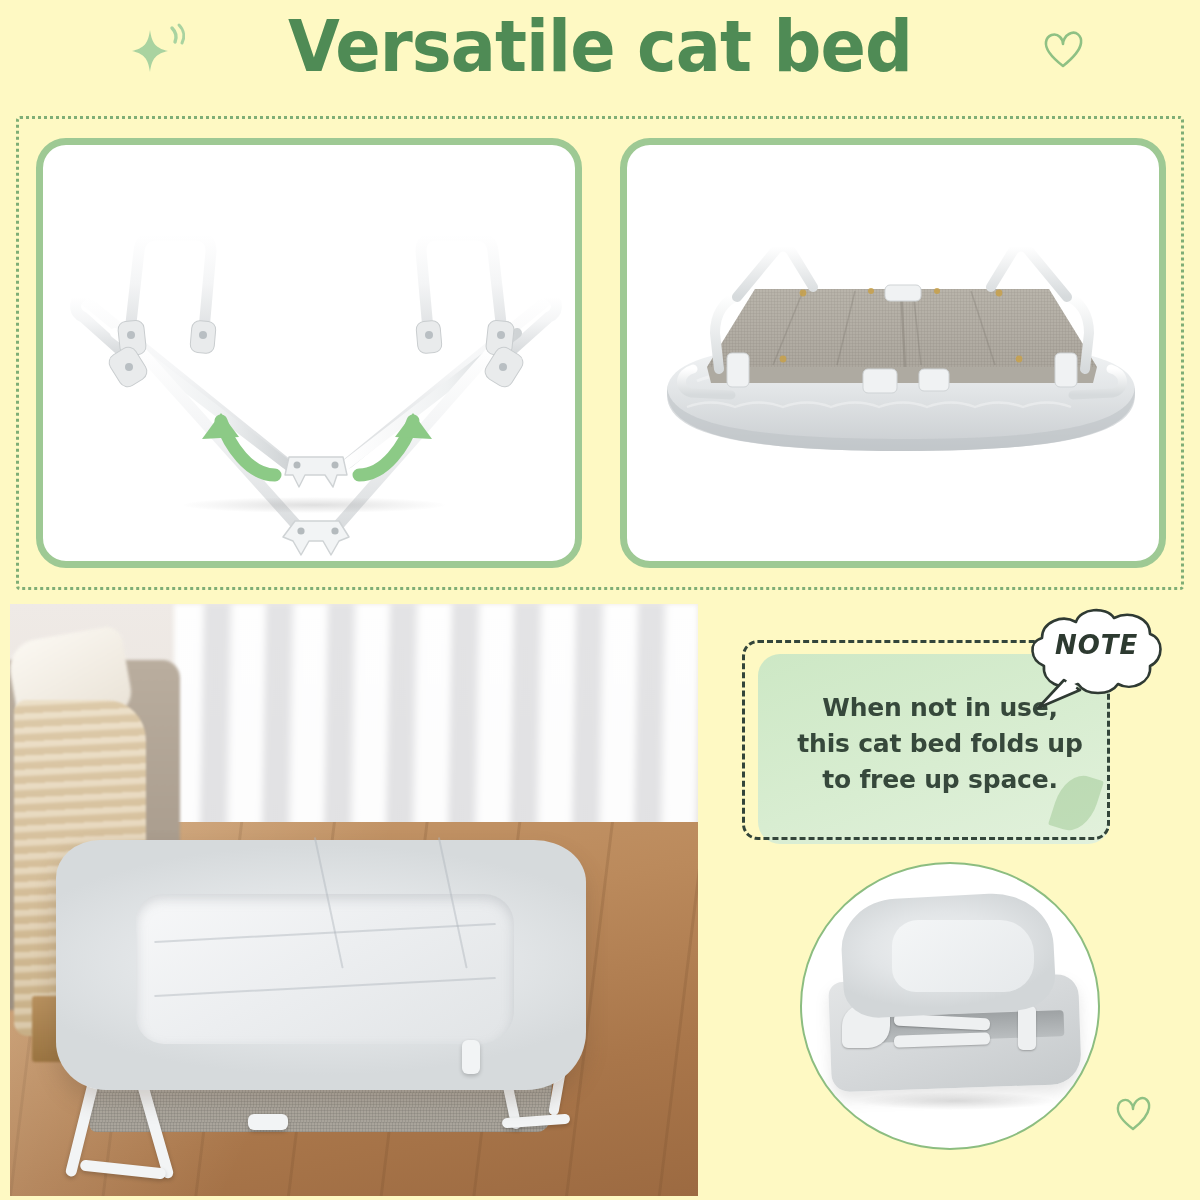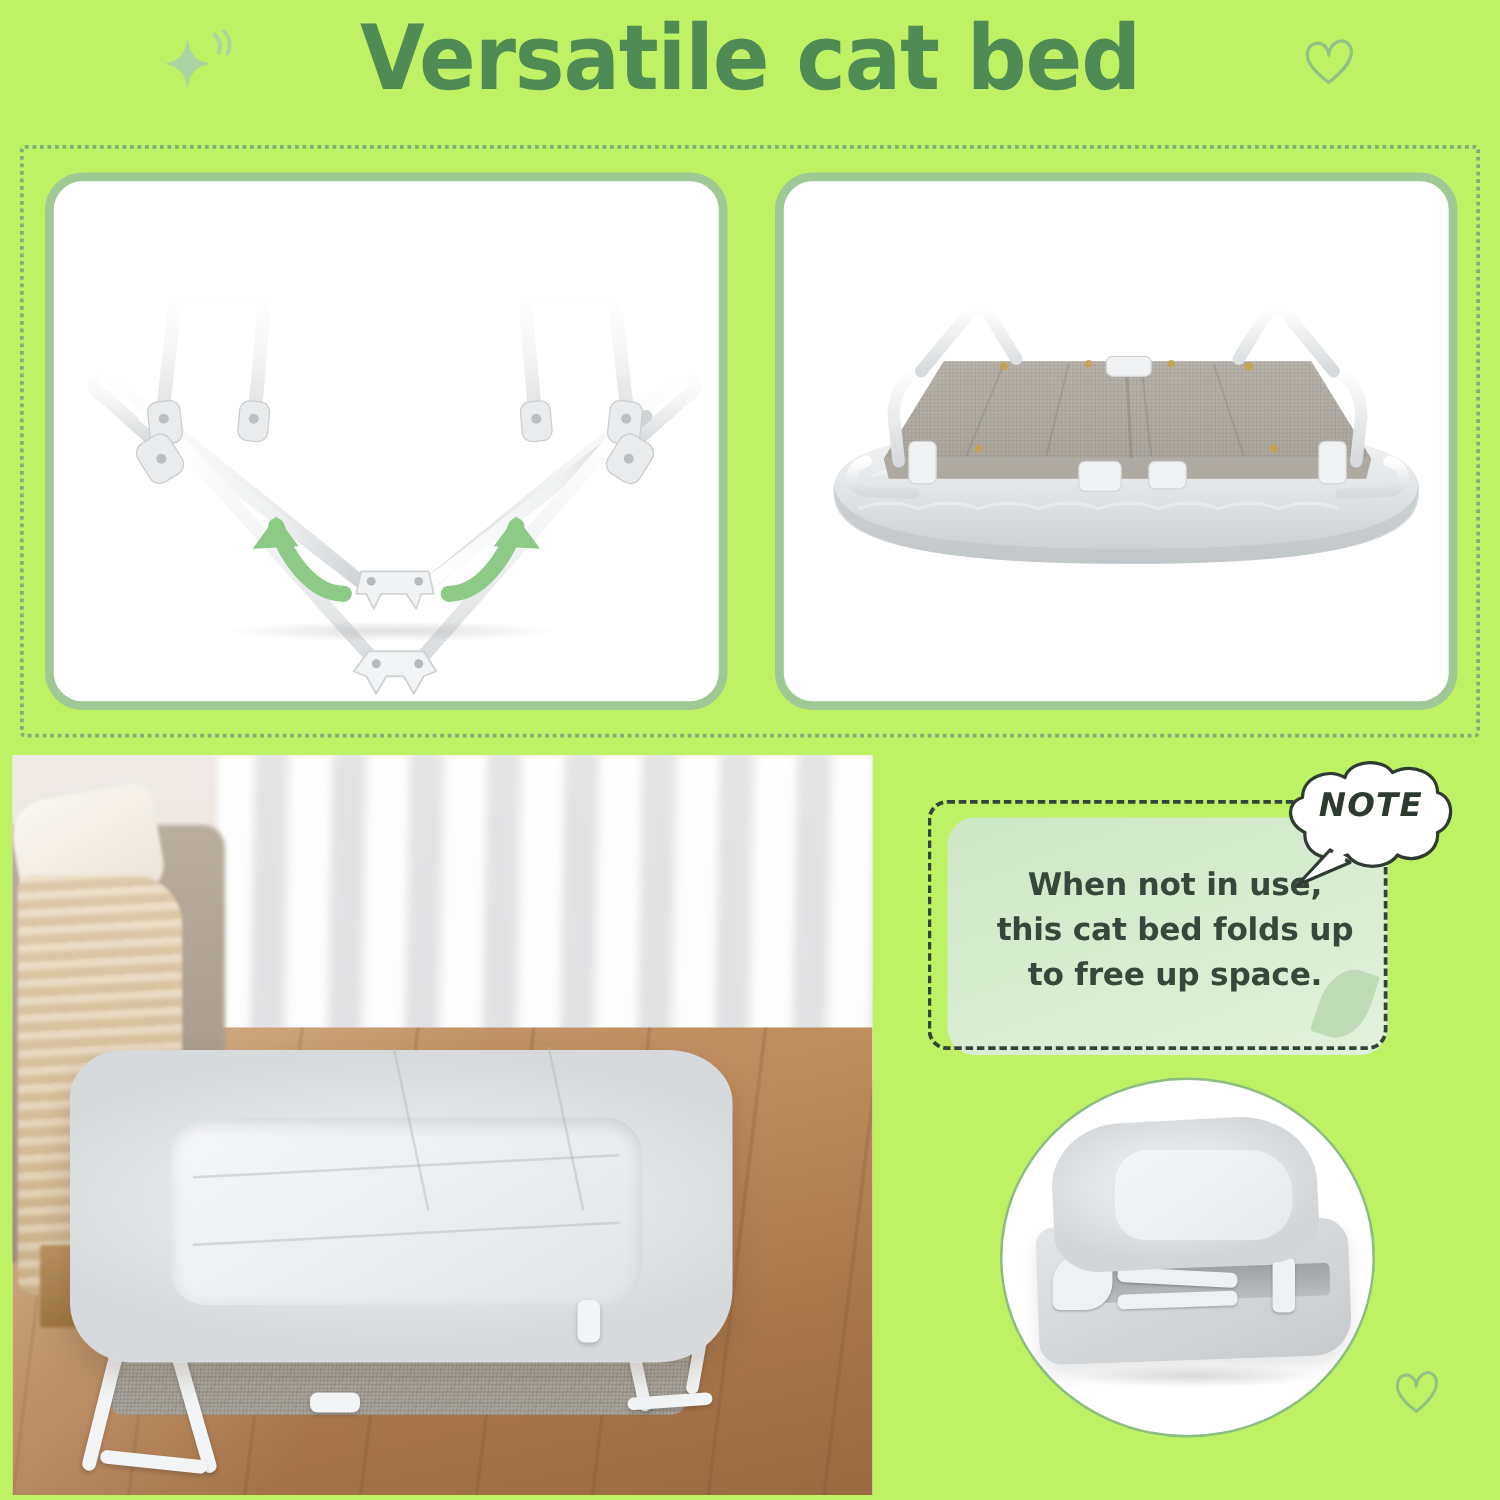--- a/index.html
+++ b/index.html
@@ -4,21 +4,21 @@
 <style>
   * { margin:0; padding:0; box-sizing:border-box; }
   html,body { width:1200px; height:1200px; }
   body {
     font-family:"DejaVu Sans", sans-serif;
     background:#e4f0e0;
     position:relative;
     overflow:hidden;
   }
 
-  .stage { position:absolute; inset:0; background:#bef264; }
+  .stage { position:absolute; inset:0; background:#fef9c3; }
 
   
   .title-bar{
     position:absolute; left:0; top:0; width:1200px; height:108px;
   }
   .title-text{
     position:absolute; left:0; top:4px; width:1200px;
     text-align:center;
     font-family:"DejaVu Sans", sans-serif;
     font-weight:bold;

